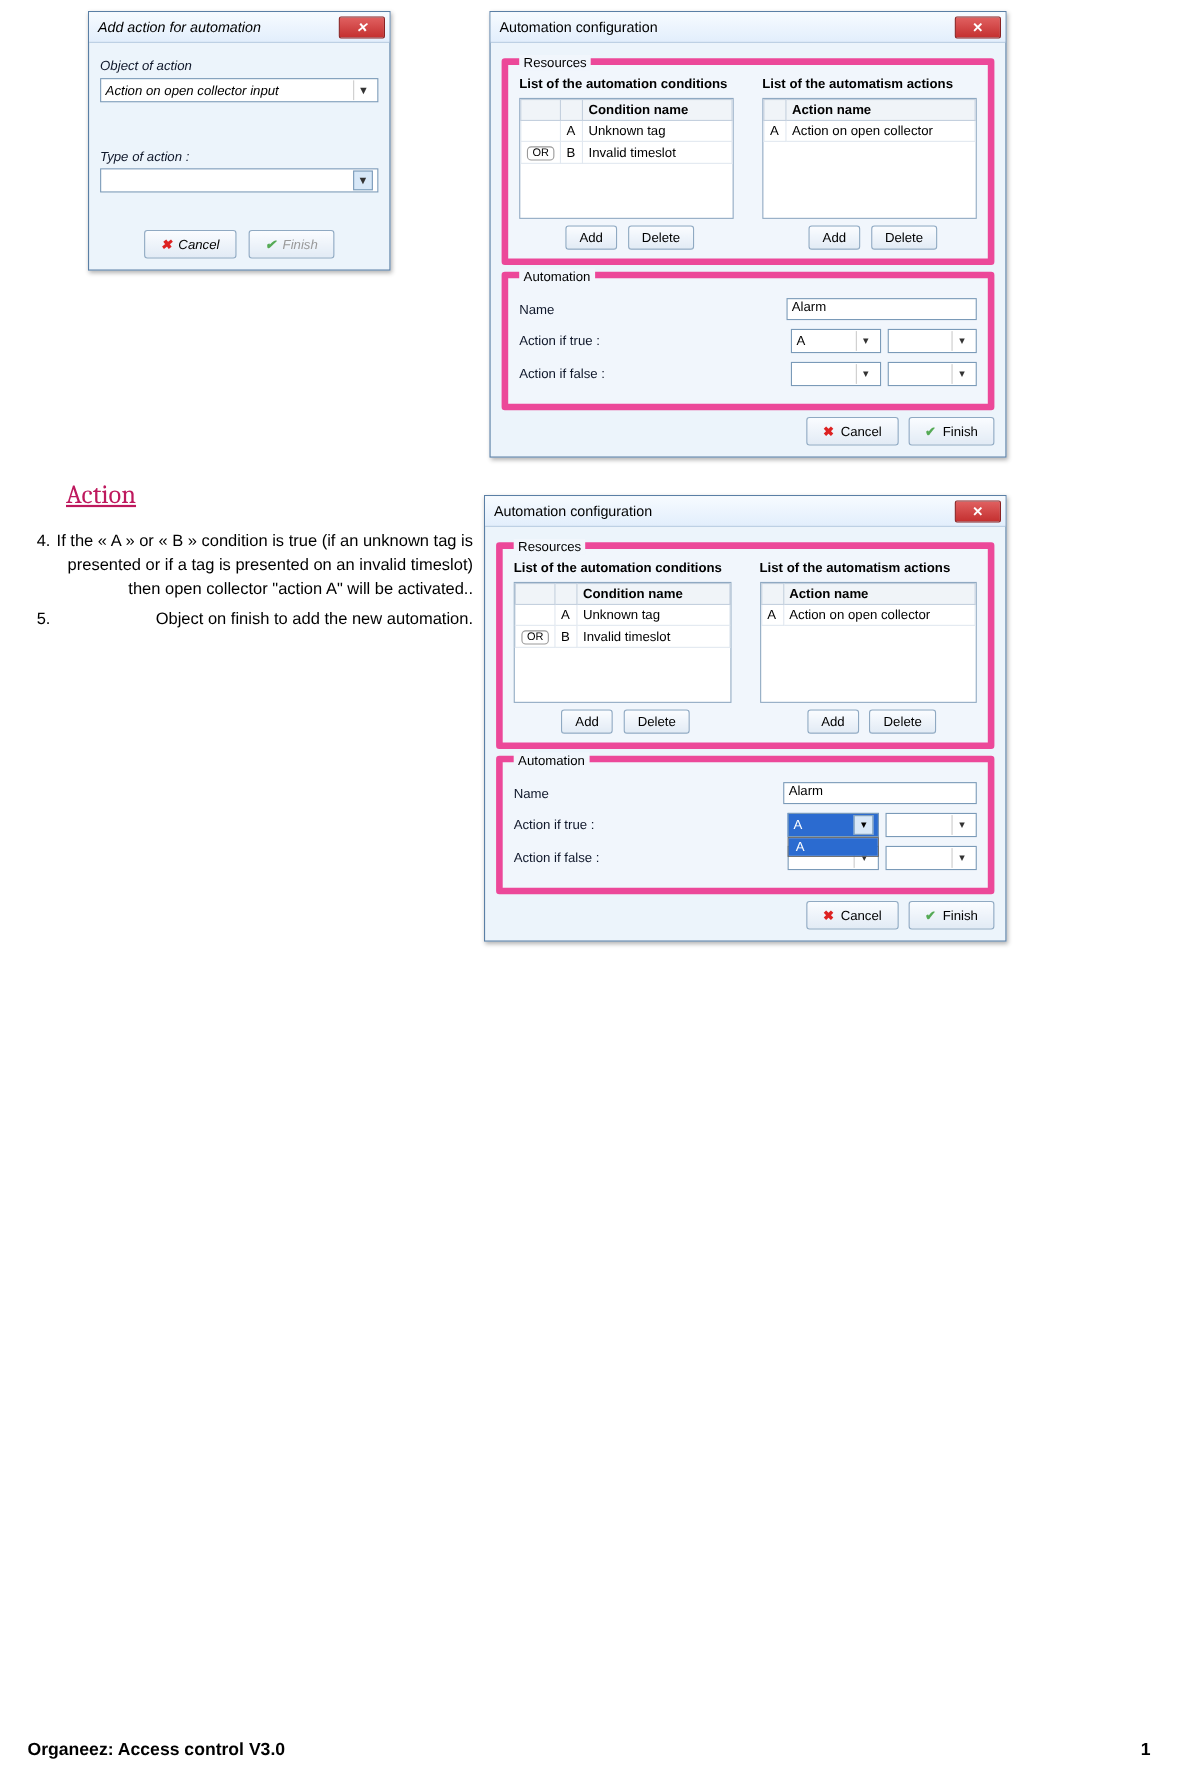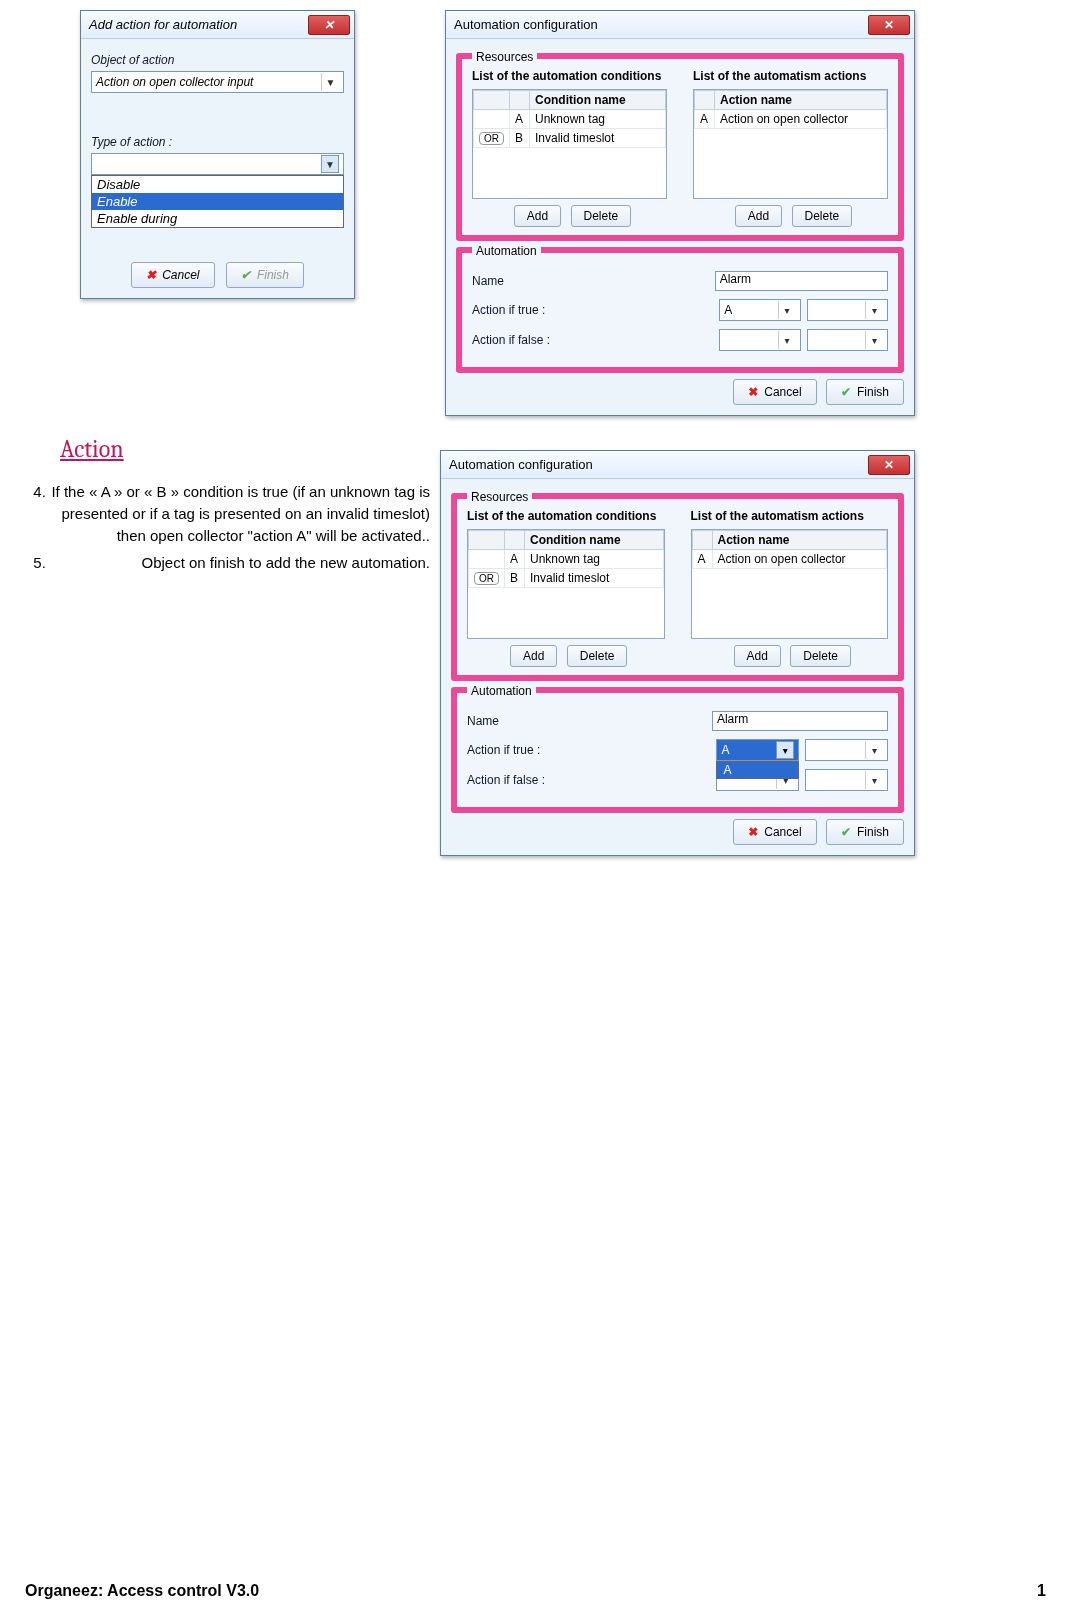--- a/index.html
+++ b/index.html
@@ -136,25 +136,20 @@
     <div class="combo">
       <span style="flex:1">Action on open collector input</span>
       <span class="arrow">▼</span>
     </div>
 
     <div class="lbl" style="margin:42px 0 4px;">Type of action :</div>
     <div class="combo dropdown-open">
       <span style="flex:1"></span>
       <span class="arrow">▼</span>
     </div>
-    <div class="option-list">
-      <div class="opt">Disable</div>
-      <div class="opt sel">Enable</div>
-      <div class="opt">Enable during</div>
-    </div>
 
     <div style="text-align:center; margin-top:34px;">
       <span class="btn">
             <span class="icon-x">✖</span>
             <span>Cancel</span>
           </span>
       <span class="btn disabled" style="margin-left:8px;">
             <span class="icon-check">✔</span>
             <span>Finish</span>
           </span>

